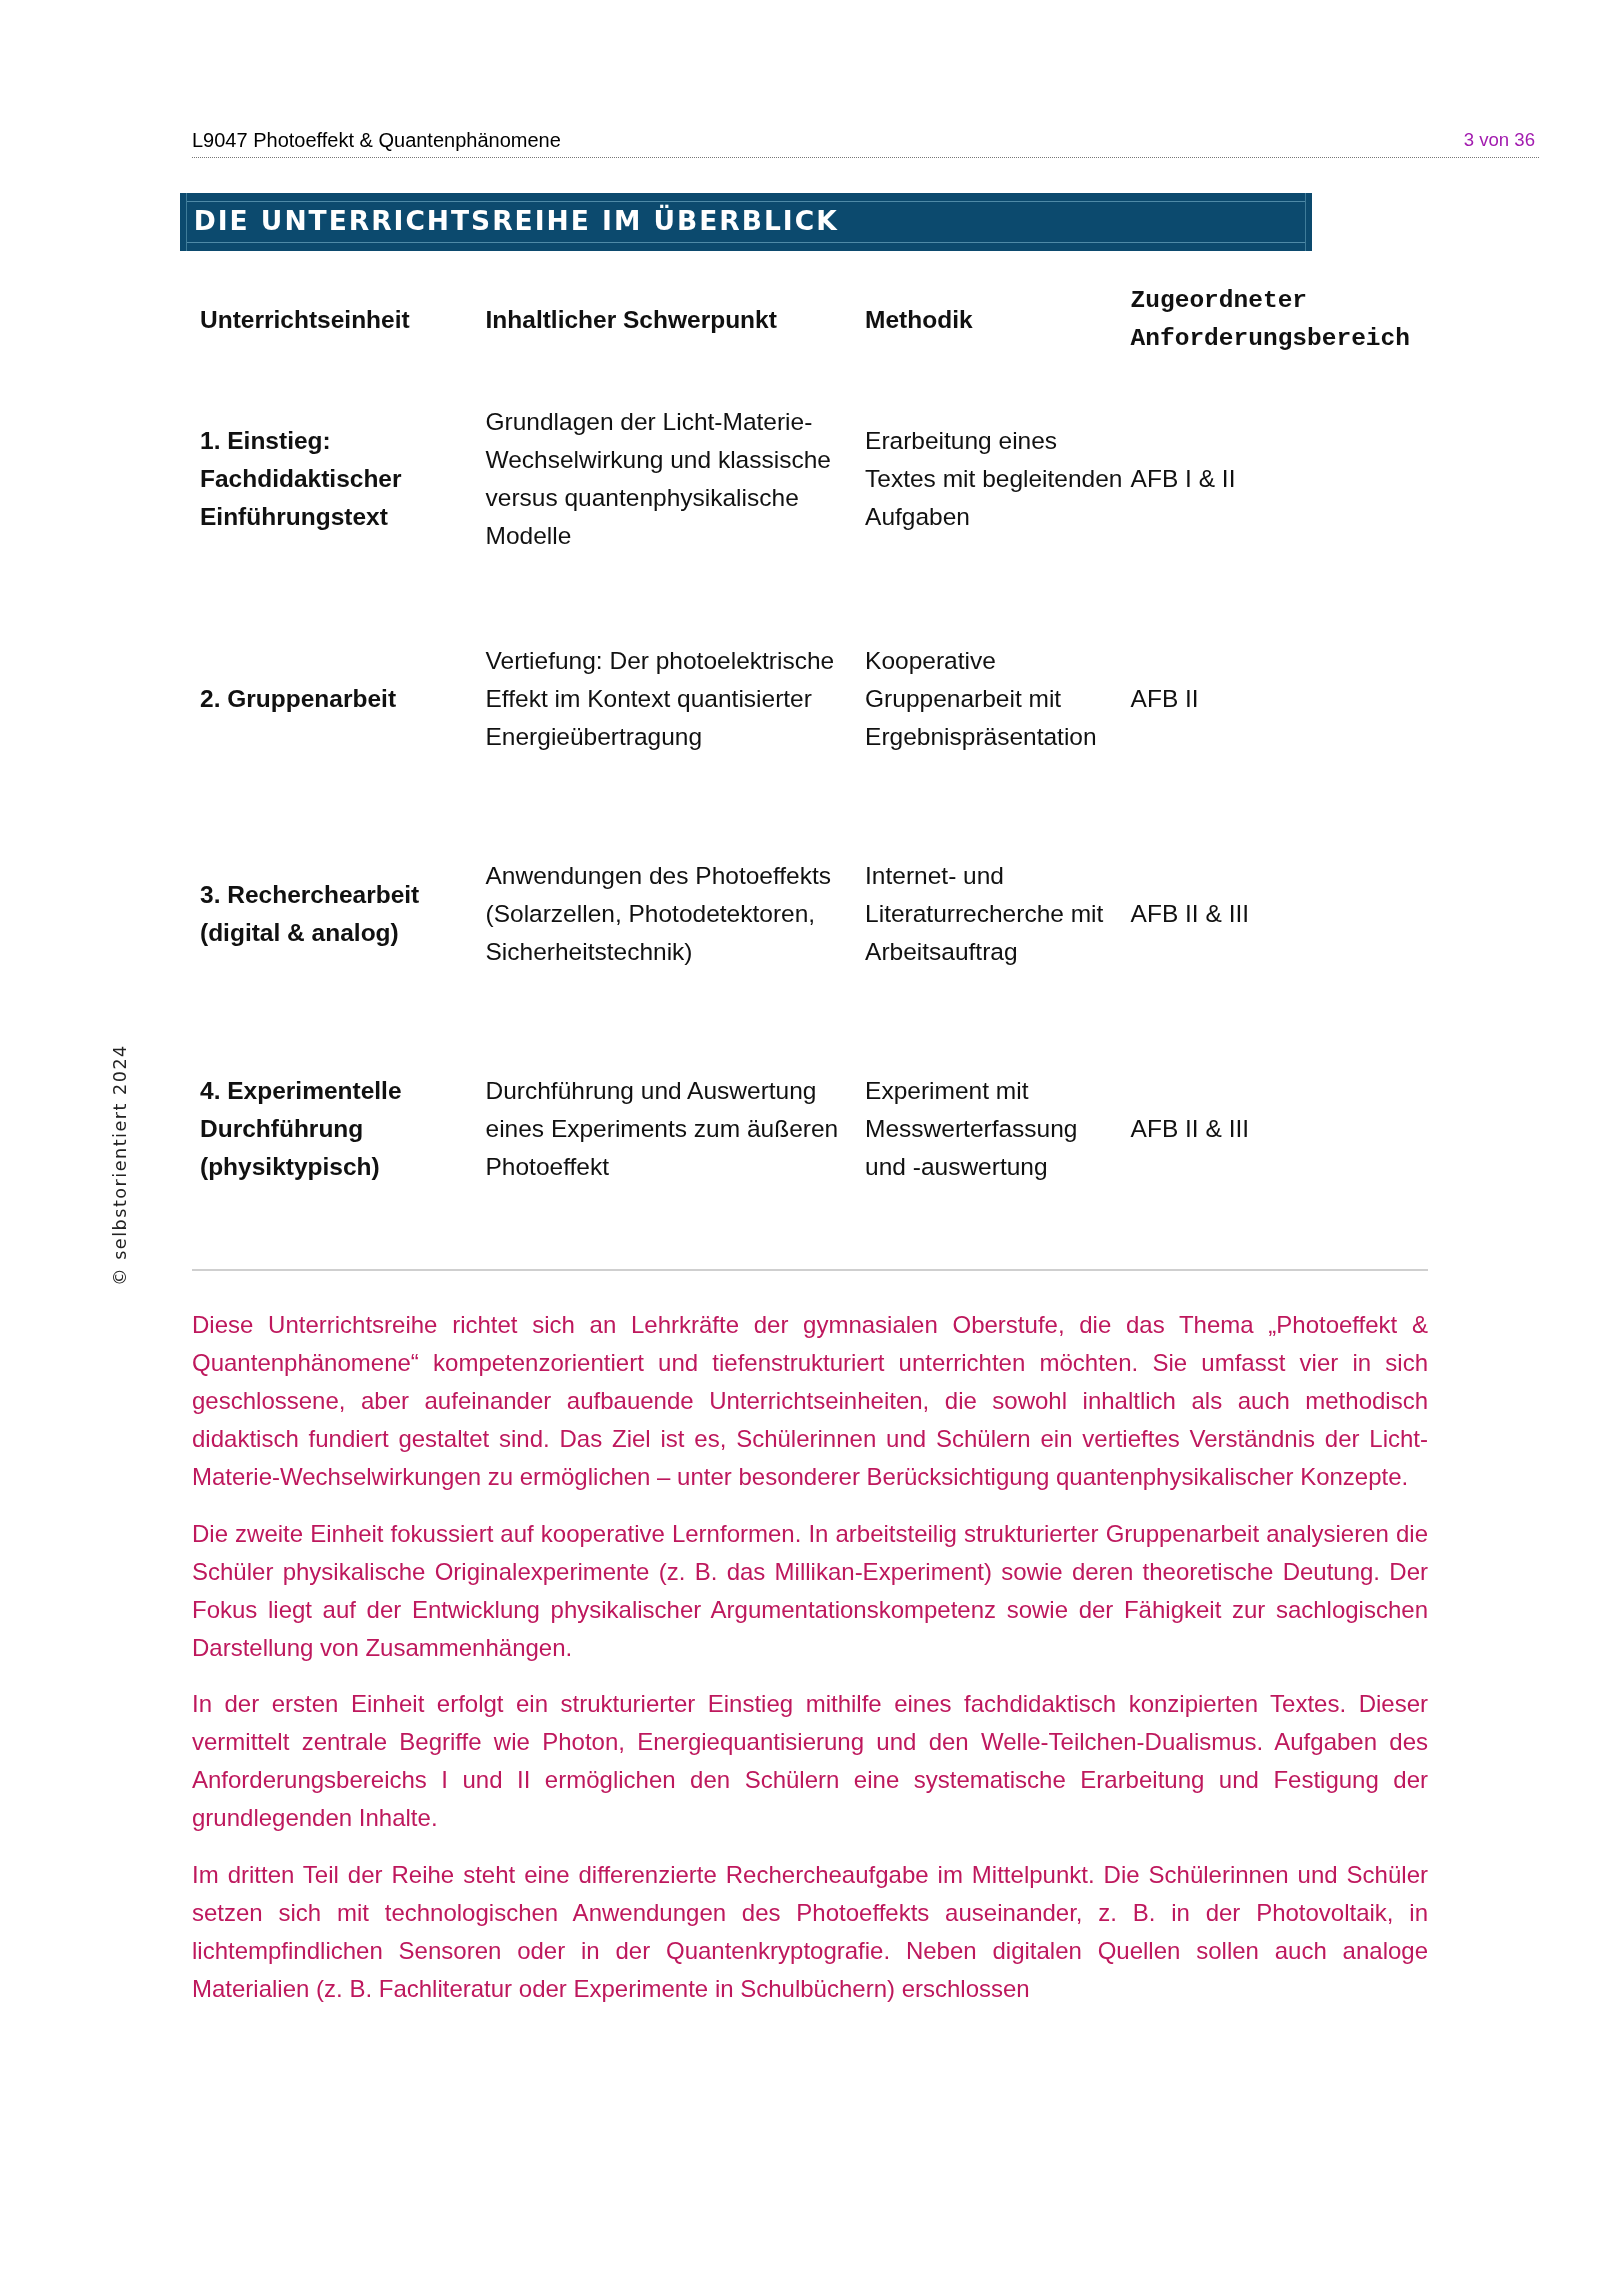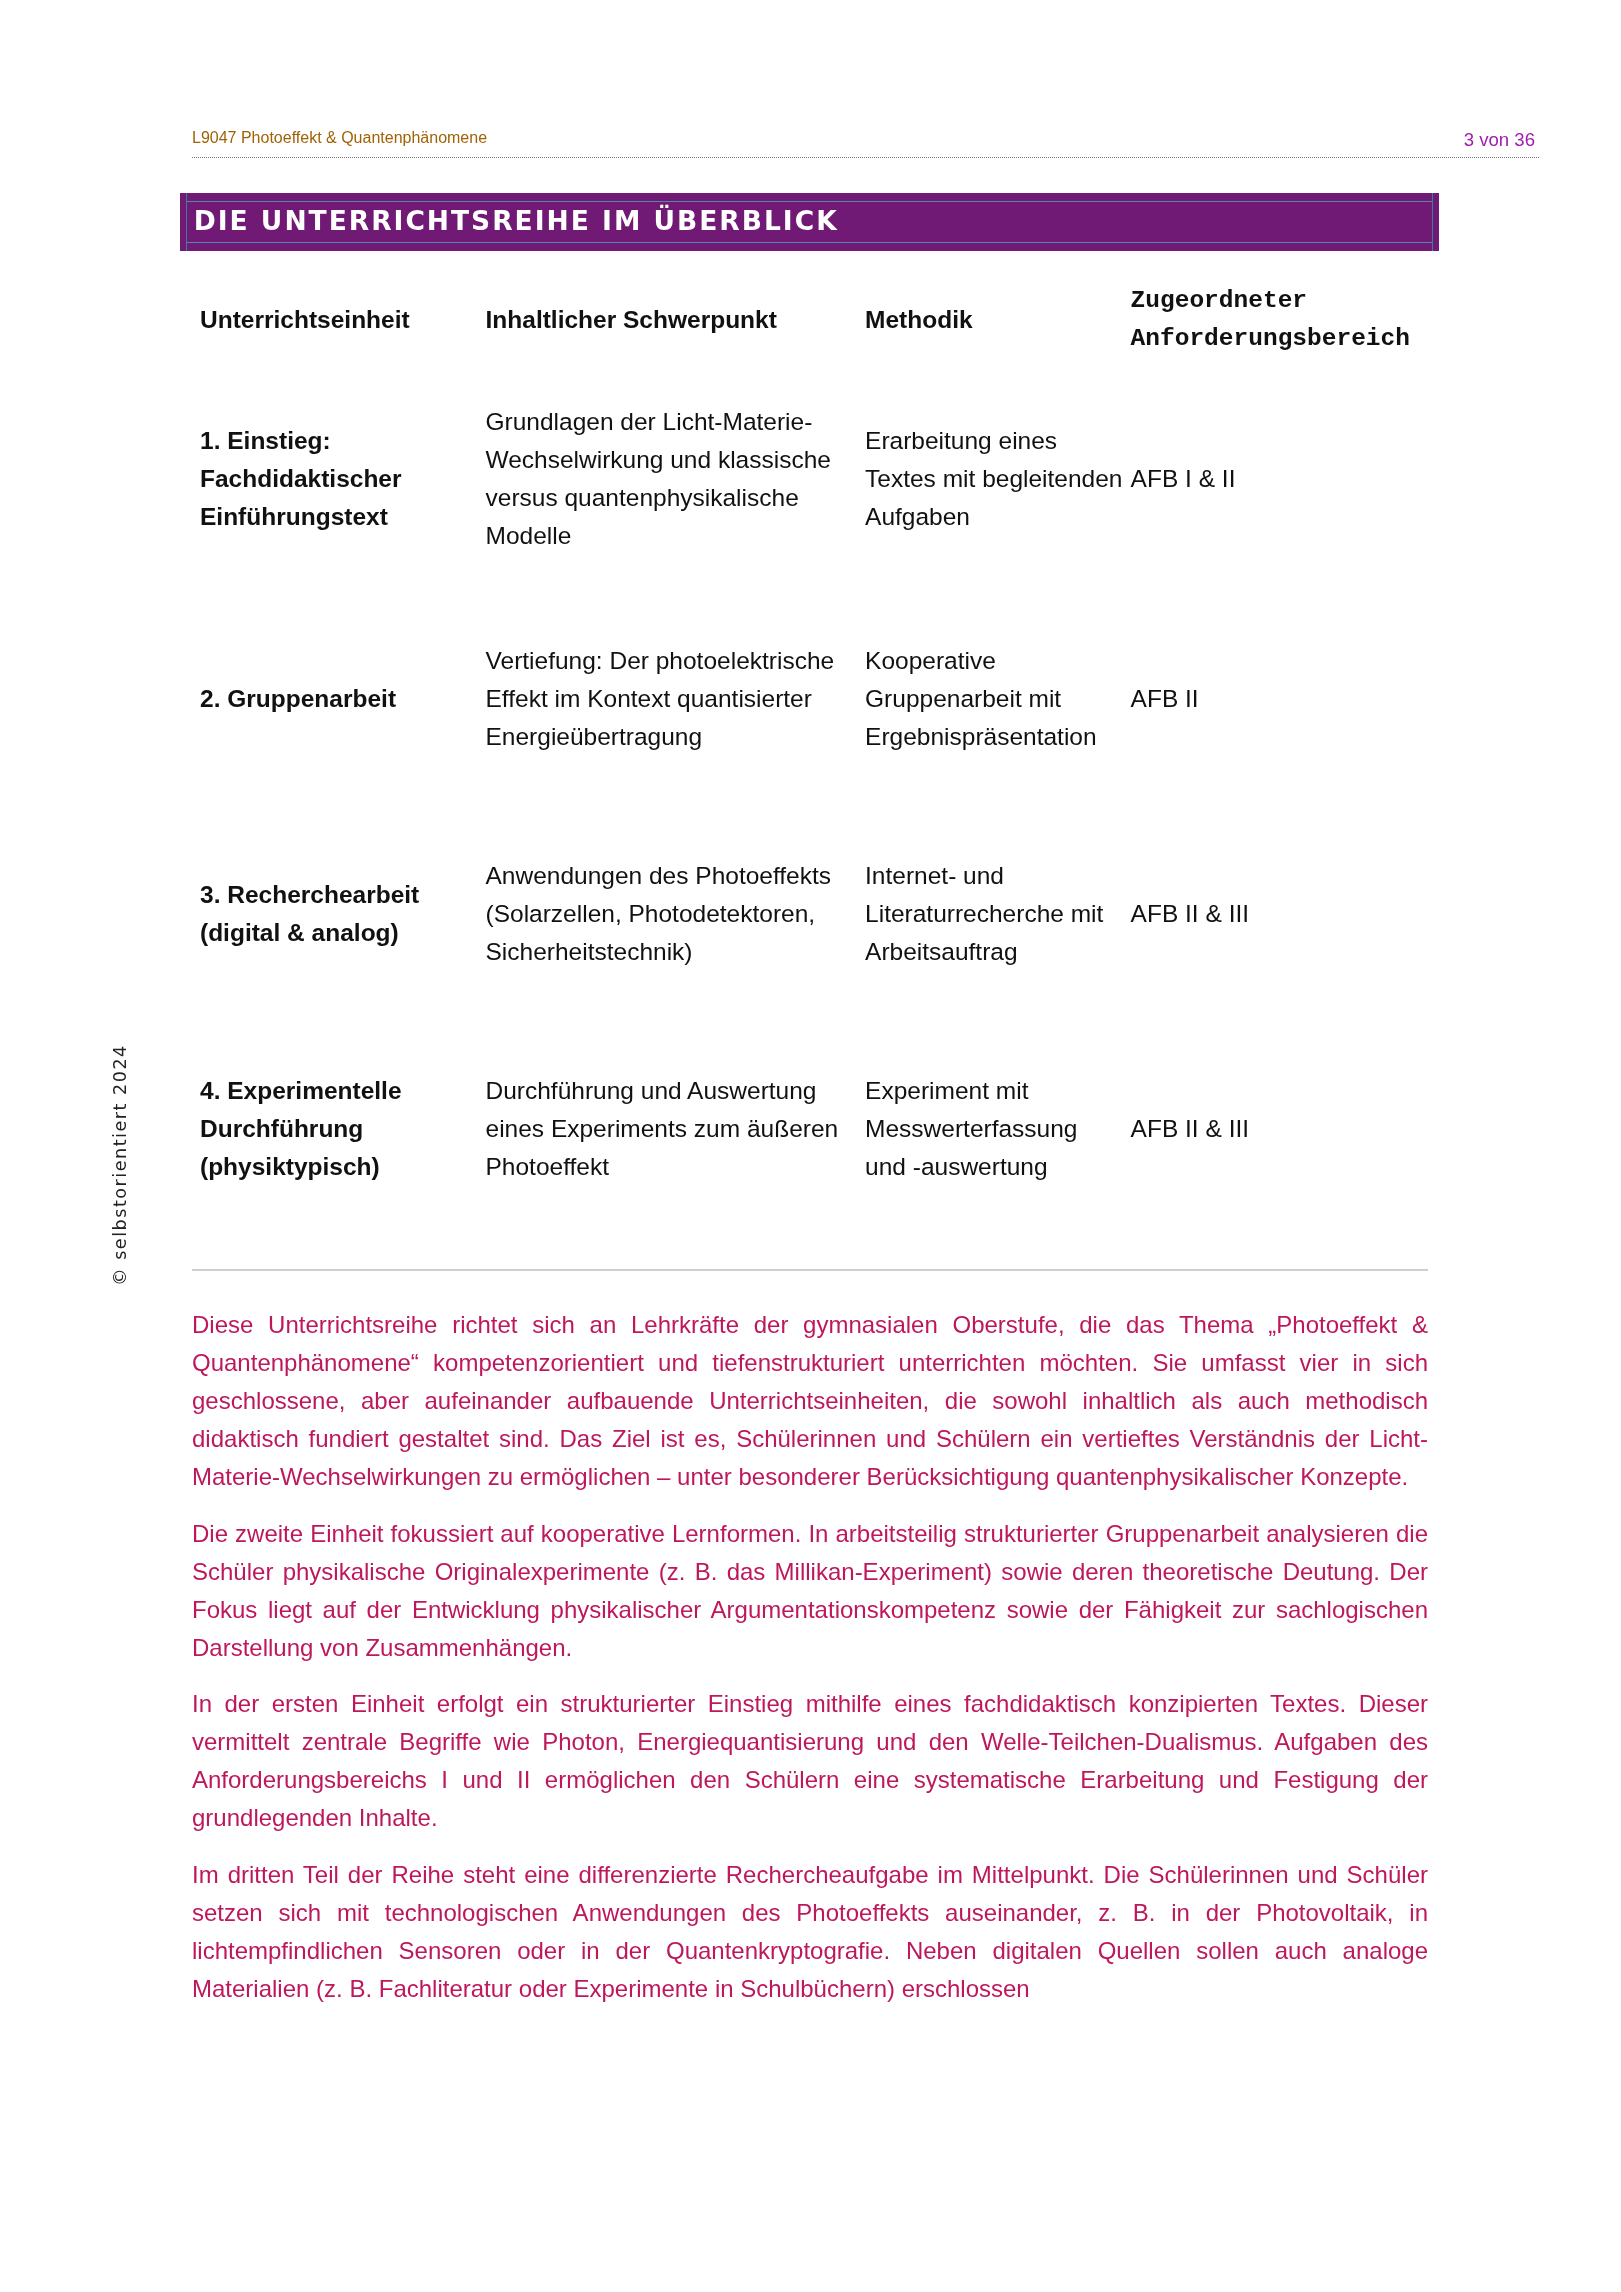--- a/index.html
+++ b/index.html
@@ -1,25 +1,25 @@
 <!DOCTYPE html>
 <html><head>
 <meta charset="utf-8">
 <style>
   html, body { margin: 0; padding: 0; background: #ffffff; }
   body { width: 1621px; height: 2293px; position: relative; overflow: hidden; color: #111; font-family: "Liberation Sans", "DejaVu Sans", sans-serif; }
 
   .page-header { position: absolute; left: 192px; top: 125px; width: 1343px; height: 33px; }
-  .page-header .doc-title { position: absolute; left: 0; top: 3.9px; font-size: 16px; color: #a16207; font-family: "Liberation Sans", sans-serif; }
+  .page-header .doc-title { position: absolute; left: 0; top: 3.9px; font-size: 20px; color: #000000; font-family: "Liberation Sans", sans-serif; }
   .page-header .page-num { position: absolute; right: 0; top: 3.9px; font-size: 18.6px; color: #a21caf; font-family: "Liberation Sans", sans-serif; }
   .header-rule { position: absolute; left: 192px; top: 157px; width: 1347px; height: 0; border-top: 1.5px dotted #777; }
 
   .copyright { position: absolute; left: 110px; top: 1286px; transform-origin: 0 0; transform: rotate(-90deg); font-size: 17.6px; letter-spacing: 1.5px; color: #222; white-space: nowrap; font-family: "DejaVu Sans", sans-serif; }
 
-  .section-bar { position: absolute; left: 180px; top: 193px; width: 1259px; height: 58px; background: #701a75; box-sizing: border-box; text-align: center; }
+  .section-bar { position: absolute; left: 180px; top: 193px; width: 1132px; height: 58px; background: #0c4a6e; box-sizing: border-box; text-align: center; }
   .section-bar::before { content: ""; position: absolute; left: 5.9px; right: 5.9px; top: 7.8px; bottom: 7.8px; border-top: 1px solid #4f8aa7; border-bottom: 1px solid #4f8aa7; }
   .section-bar::after { content: ""; position: absolute; top: 0; bottom: 0; left: 5.9px; right: 5.9px; border-left: 1px solid #3f7c99; border-right: 1px solid #3f7c99; }
   .section-bar .section-title { position: absolute; left: 13.7px; top: 11.8px; color: #ffffff; font-weight: bold; font-size: 26.5px; letter-spacing: 2px; font-family: "DejaVu Sans", sans-serif; }
 
   .overview-table { position: absolute; left: 200px; top: 274px; width: 1235px; border-collapse: collapse; font-size: 24.5px; line-height: 38px; }
   .overview-table td, .overview-table th { vertical-align: middle; padding: 0; text-align: left; }
   .overview-table th { font-weight: bold; height: 92px; }
   .col-unit { width: 274px; font-weight: bold; text-align: justify; text-align-last: left; padding-right: 2px !important; }
   .col-focus { width: 363px; text-align: justify; text-align-last: left; padding-right: 3.9px !important; margin-left: 44px; }
   .col-method { width: 251px; text-align: justify; }

